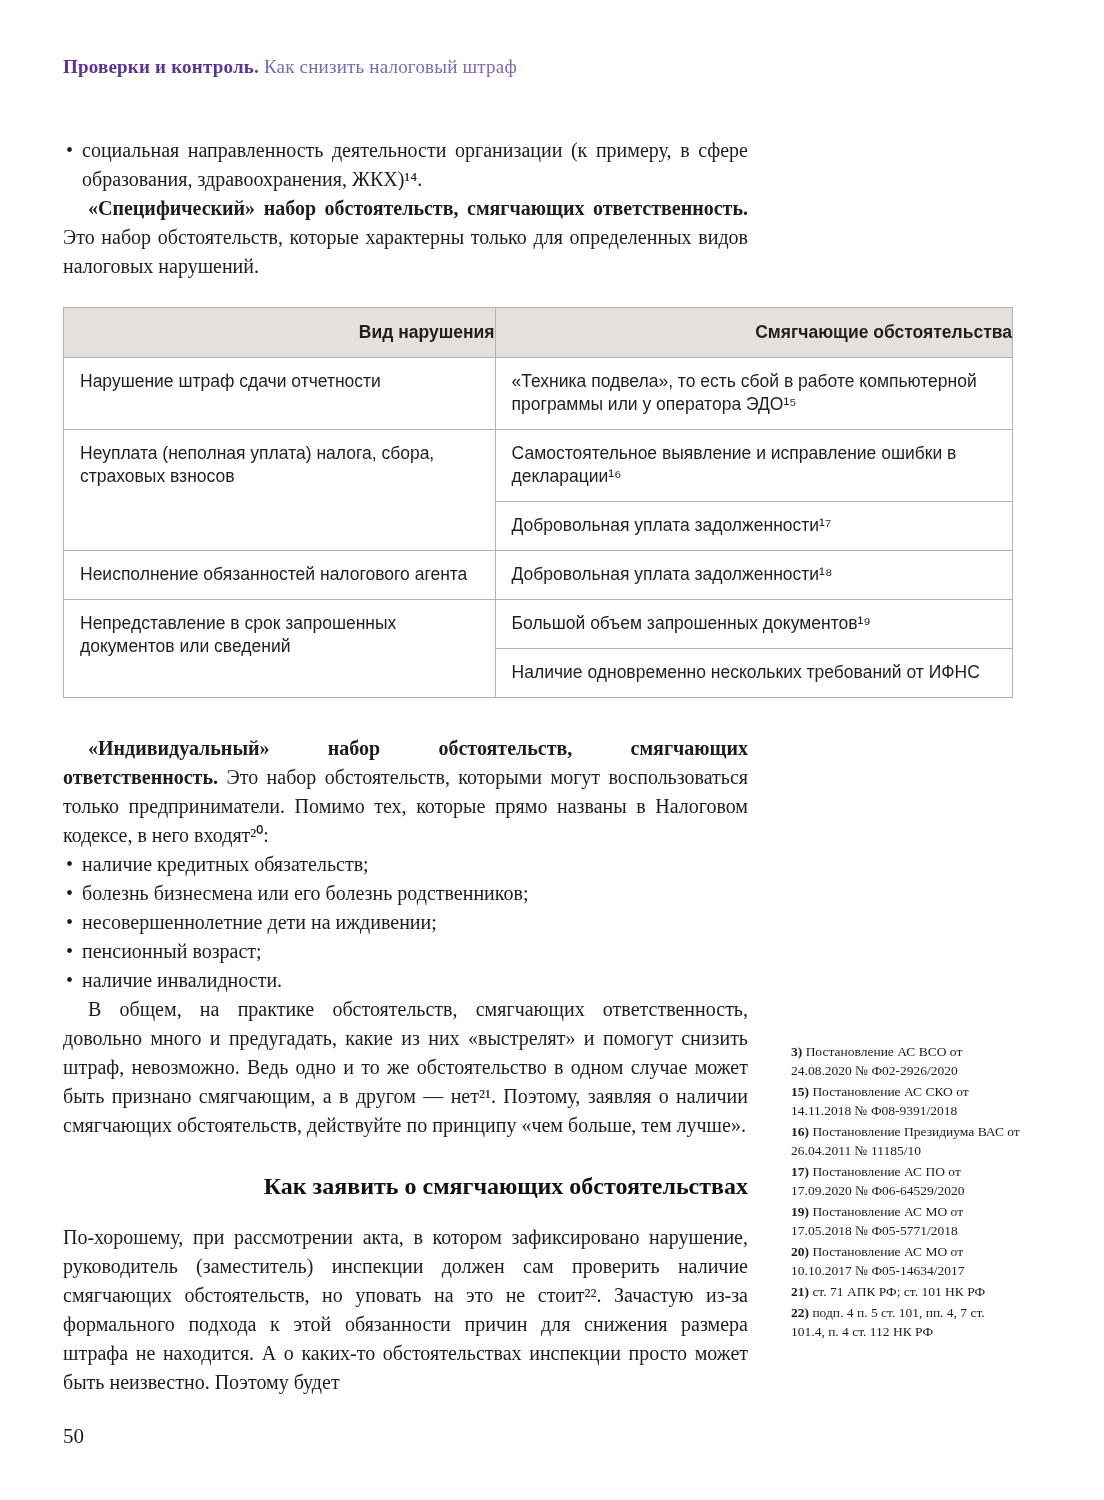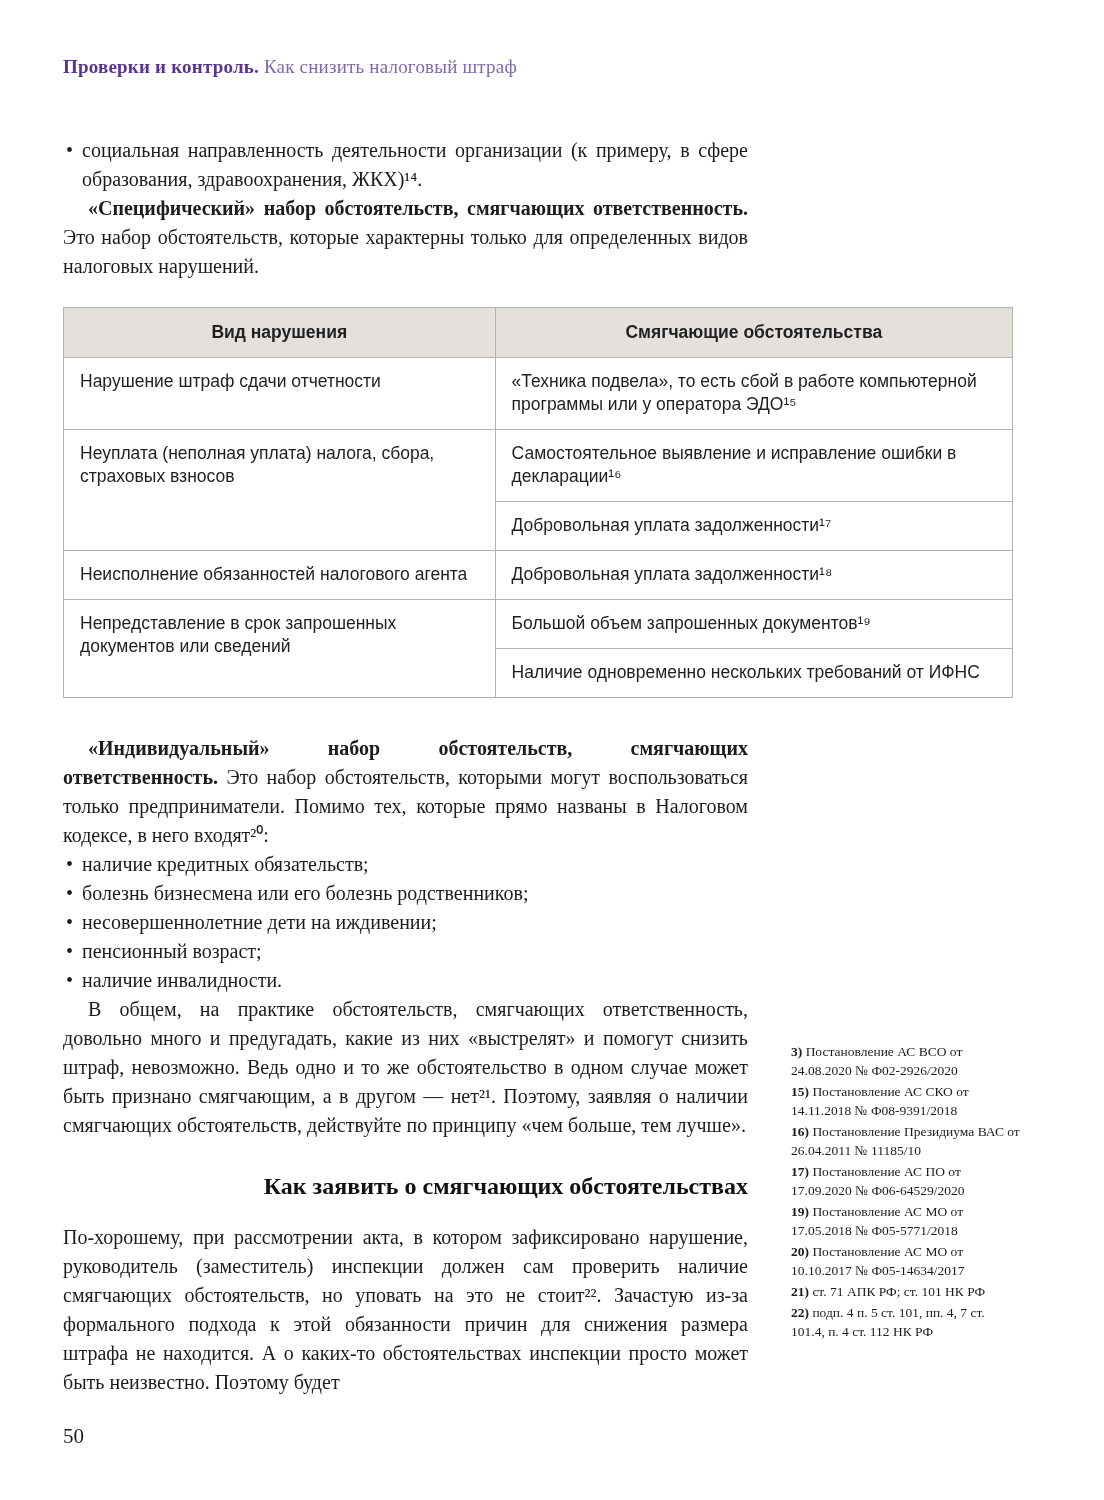--- a/index.html
+++ b/index.html
@@ -56,22 +56,22 @@
     border-collapse: collapse;
     margin: 26px 0 36px 0;
     font-family: "Liberation Sans", sans-serif;
     font-size: 17.5px;
     line-height: 23px;
     color: #1f1f1f;
   }
   table.smx th {
     background: #e4e1dd;
     font-weight: bold;
-    text-align: center;
-    padding: 13px 16px;
+    text-align: right;
+    padding: 13px 0;
     border: 1px solid #b5b1ad;
     font-size: 17.5px;
   }
   table.smx td {
     border: 1px solid #b5b1ad;
     padding: 12px 16px 13px 16px;
     vertical-align: top;
     text-align: left;
   }
   .col-violation { width: 432px; }

